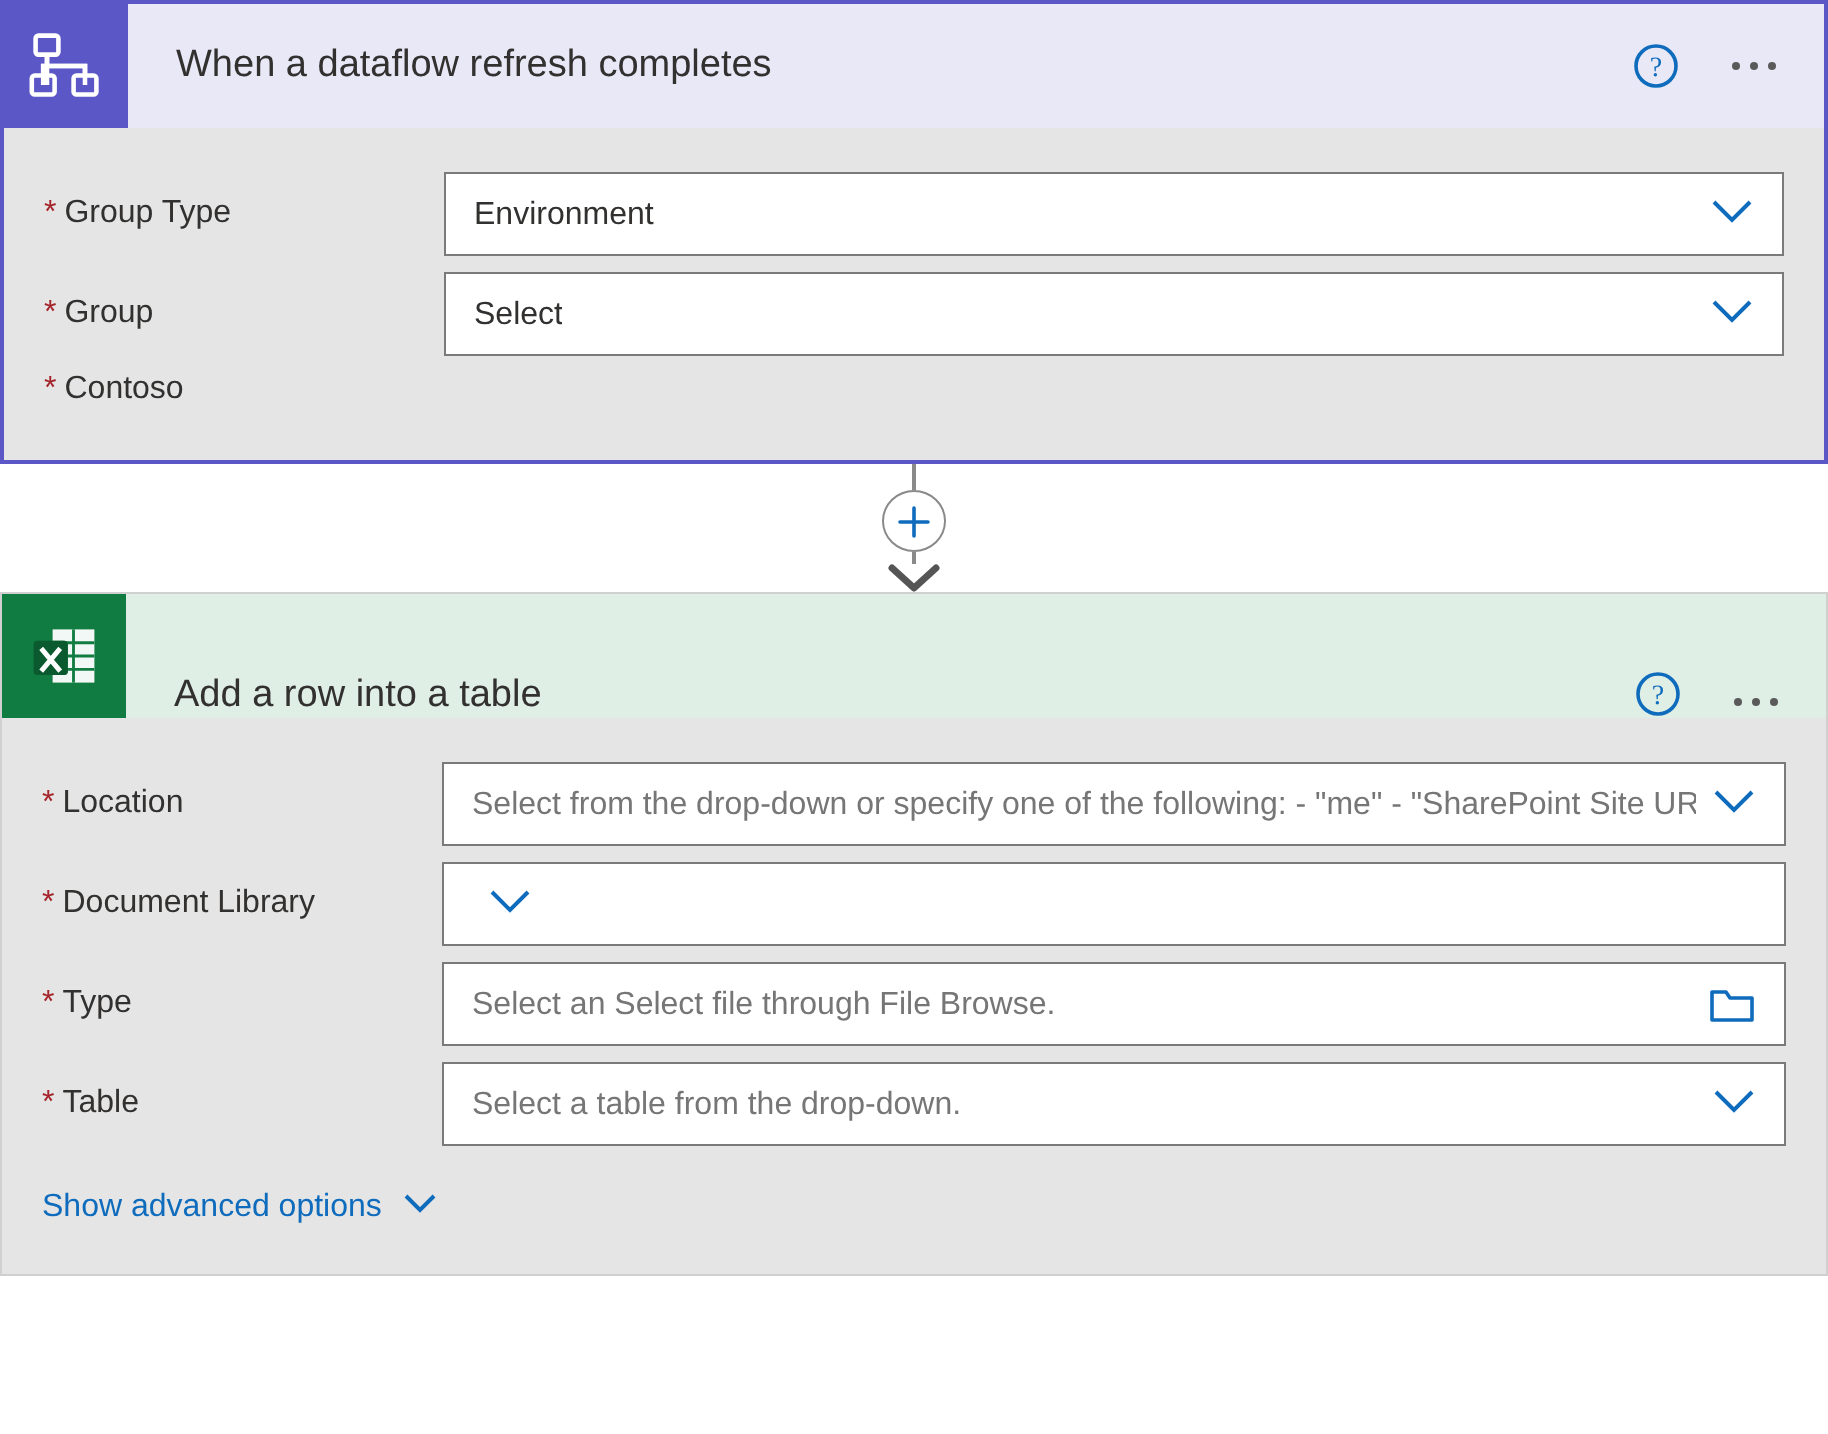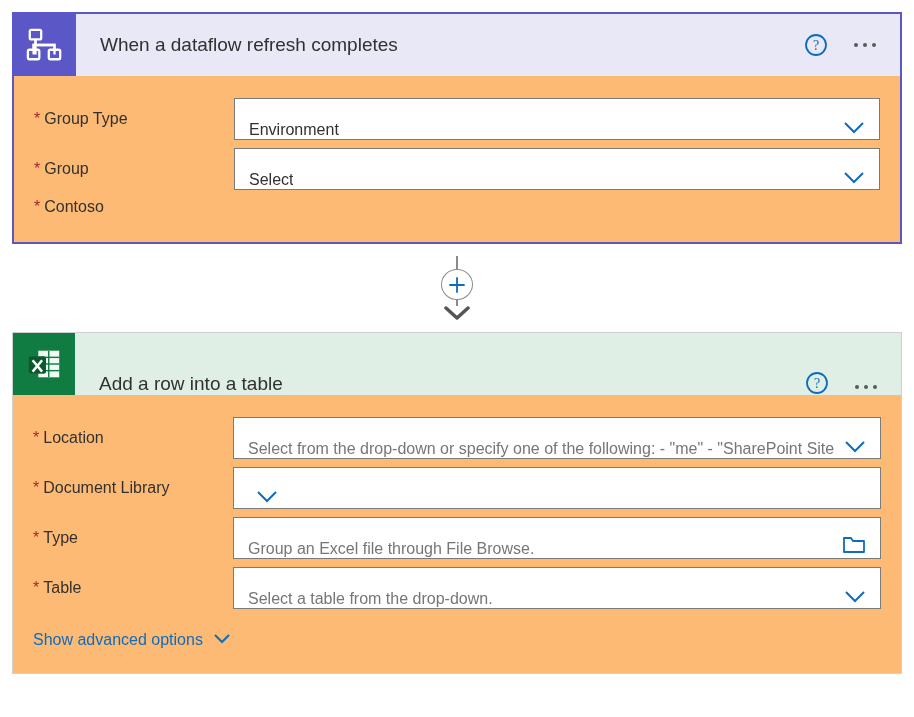--- a/index.html
+++ b/index.html
@@ -6,22 +6,22 @@
   body {
     font-family: "Segoe UI", -apple-system, BlinkMacSystemFont, sans-serif;
     background: #ffffff;
     width: 914px;
     height: 717px;
     font-size: 15px;
     color: #323130;
   }
   .card {
     border: 1px solid #d0d0d0;
-    margin: 12px;
-    background: #fdba74;
+    margin: 0;
+    background: #e5e5e5;
   }
   .card.trigger {
     border: 2px solid #5b57c7;
   }
   .card-header {
     display: flex;
     align-items: center;
     height: 62px;
     padding: 0 22px 0 0;
   }
@@ -74,22 +74,22 @@
     align-items: flex-start;
     font-size: 16px;
     color: #323130;
   }
   .req { color: #a4262c; margin-right: 4px; }
   .field {
     flex: 1;
     border: 1px solid #7a7a7a;
     height: 42px;
     display: flex;
-    align-items: flex-end;
-    padding: 0 14px;
+    align-items: flex-start;
+    padding: 12px 14px;
     font-size: 16px;
     color: #323130;
     justify-content: space-between;
     cursor: pointer;
     background: #fff;
     overflow: hidden;
   }
   .field .ftext {
     white-space: nowrap;
     overflow: hidden;
@@ -249,21 +249,21 @@
               <path d="M2 2 L11 11 L20 2" fill="none" stroke="#0f6cbd" stroke-width="2"></path>
             </svg></span>
       </div>
     </div>
     <div class="form-row">
       <div class="label-cell">
           <span class="req">*</span>
           <span>Type</span>
         </div>
       <div class="field placeholder">
-        <span class="ftext">Group an Excel file through File Browse.</span>
+        <span class="ftext">Select an Select file through File Browse.</span>
         <span class="chev">
           <svg width="24" height="18" viewBox="0 0 24 18">
               <path d="M2 4 L2 16 L22 16 L22 5 L11 5 L9 2 L2 2 Z" fill="none" stroke="#0f6cbd" stroke-width="1.8" stroke-linejoin="round"></path>
             </svg>
         </span>
       </div>
     </div>
     <div class="form-row">
       <div class="label-cell">
           <span class="req">*</span>

